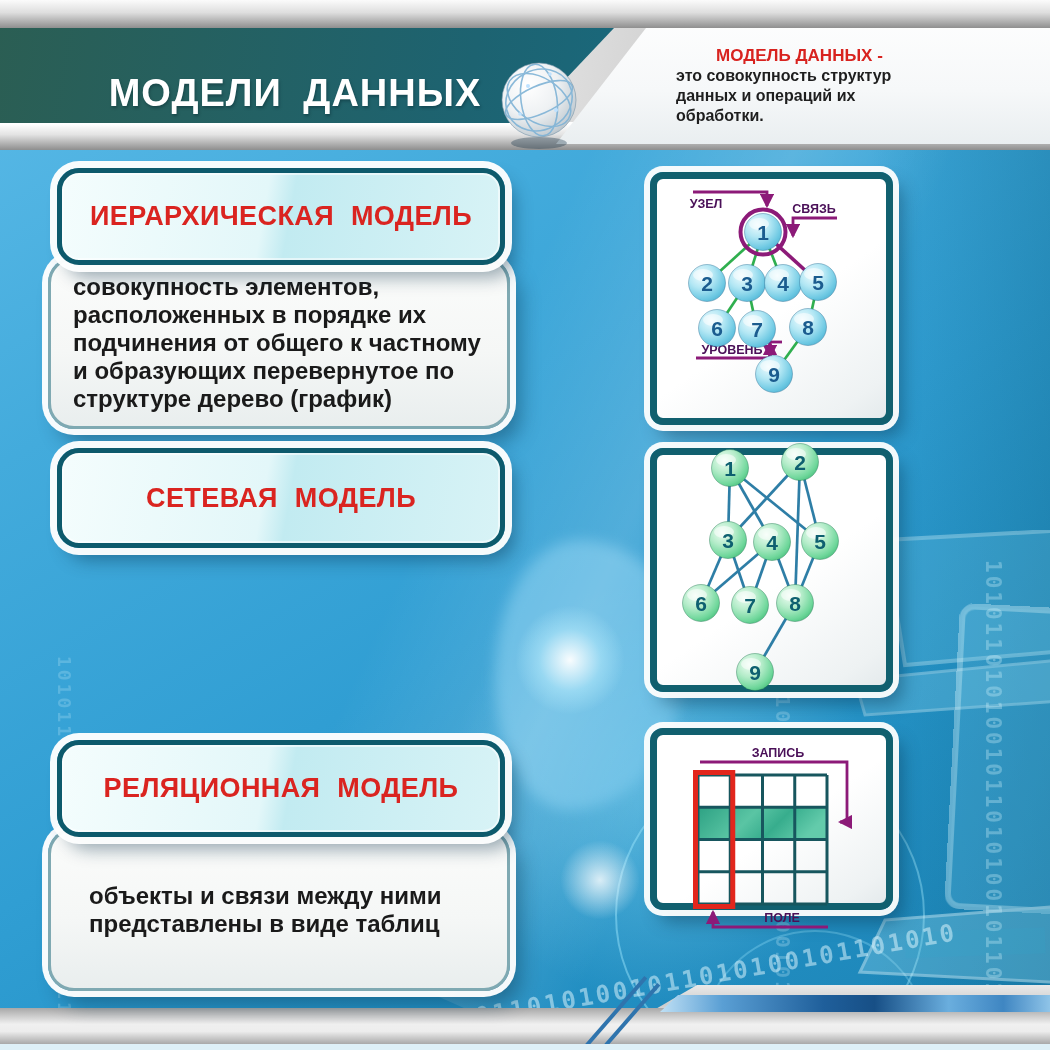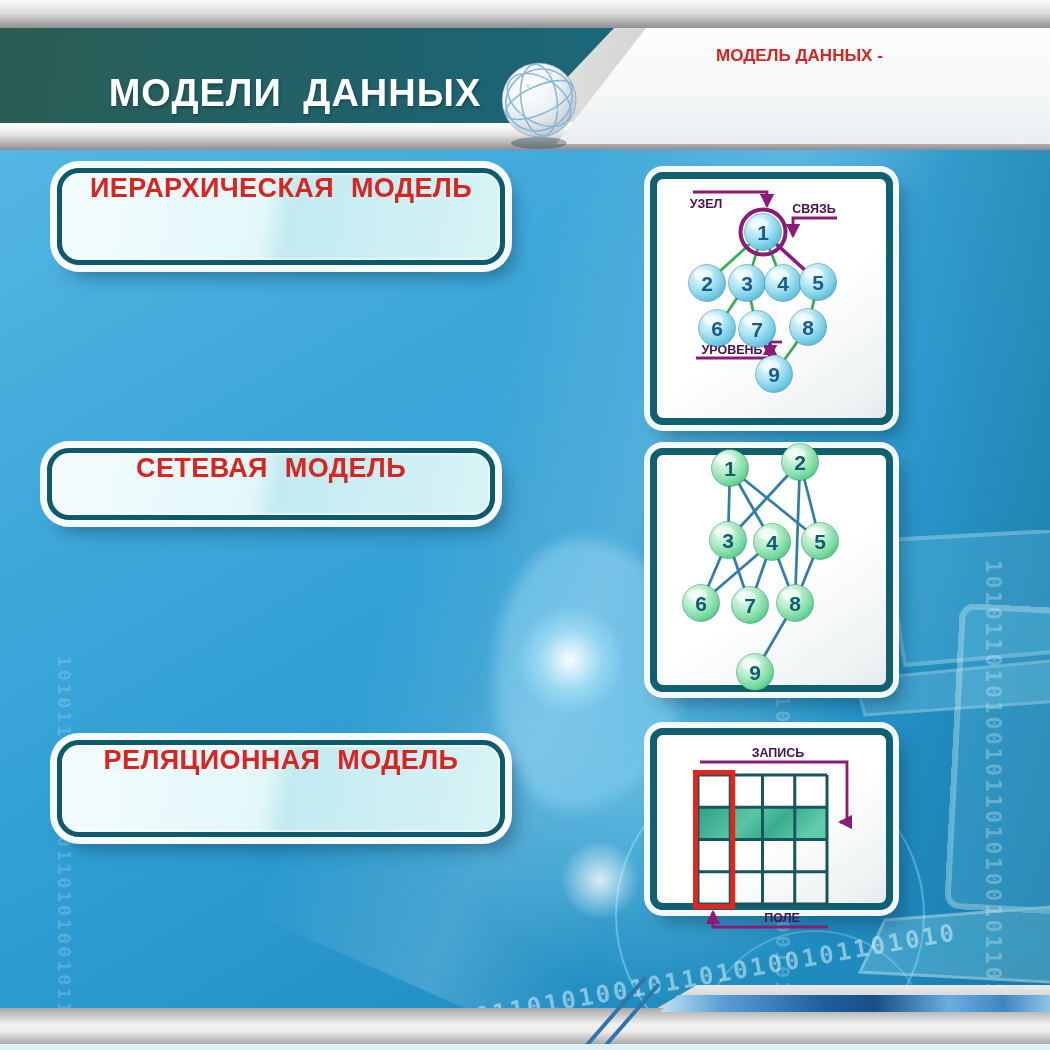--- a/index.html
+++ b/index.html
@@ -67,21 +67,21 @@
     clip-path:polygon(18px 0,390px 0,390px 17px,0 17px);
     background:linear-gradient(90deg,#bfe0f5 0%,#5a9fd4 16%,#1f5f9b 42%,#174f86 55%,#6aaede 74%,#3f86c2 88%,#8fc4e8 100%);}
   .diag-line{position:absolute;width:100px;height:4px;background:#2f74ad;transform:rotate(-49deg);}
   .diag-line.l1{left:563px;top:1013px;}
   .diag-line.l2{left:576px;top:1020px;}
   .footer-bottom{position:absolute;left:0;top:1044px;width:1050px;height:6px;background:#def0f7;}
   
   .title-card{position:absolute;border-radius:22px;border:5px solid #0d5a6c;
     background:linear-gradient(100deg,#f4fdfd 0%,#e3f7f9 46%,#c2ebf1 52%,#d8f3f6 100%);
     box-shadow:0 0 0 7px rgba(253,254,254,.97),9px 12px 18px rgba(4,42,66,.42),inset 0 0 0 2px rgba(255,255,255,.55);
-    display:flex;justify-content:center;z-index:4;}
+    display:flex;align-items:center;justify-content:center;z-index:4;}
   .title-card .section-title{color:#da2420;font-size:27px;font-weight:bold;word-spacing:9px;letter-spacing:.4px;text-align:center;}
   .desc-card{position:absolute;border-radius:26px;border:3px solid #7fa9b2;
     background:linear-gradient(180deg,#fbfcfb 0%,#f5f7f6 55%,#e9eeee 100%);
     box-shadow:0 0 0 6px rgba(255,255,255,.96),10px 14px 20px rgba(4,42,66,.4);
     display:flex;align-items:center;z-index:3;}
   .desc-text{font-size:24px;font-weight:bold;color:#1a1a1a;line-height:28px;white-space:pre-line;padding:10px 14px 10px 22px;}
   .desc-card.pad-big .desc-text{padding-left:38px;}
   .diagram-card{position:absolute;border-radius:13px;border:7px solid #11606f;
     background:linear-gradient(145deg,#ffffff 55%,#eef2f3 90%,#e4eaec 100%);
     box-shadow:0 0 0 6px rgba(251,253,253,.96),9px 12px 18px rgba(4,42,66,.42);
@@ -159,40 +159,50 @@
 
   <div class="header">
     <div class="strip-top"></div>
     <div class="strip-mid"></div>
     <div class="strip-bottom"></div>
     <div class="banner"></div>
     <div class="header-white"></div>
     <div class="main-title">МОДЕЛИ ДАННЫХ</div>
     <div class="definition">
       <span class="def-term">МОДЕЛЬ ДАННЫХ -</span>
+      <div class="def-body">это совокупность структур
+данных и операций их
+обработки.</div>
     </div>
     <svg class="ghost globe" viewBox="0 0 82 92">
       <ellipse cx="41" cy="85" rx="28" ry="6" fill="rgba(20,50,70,.35)"></ellipse>
       <circle cx="41" cy="42" r="37" fill="url(#gradGlobe)"></circle>
       <g fill="none" stroke="#7fb3d6" stroke-width="1.6" opacity="0.9">
         <ellipse cx="41" cy="42" rx="36" ry="14" transform="rotate(-24 41 42)"></ellipse>
         <ellipse cx="41" cy="42" rx="35" ry="22" transform="rotate(33 41 42)"></ellipse>
         <ellipse cx="41" cy="42" rx="18" ry="36" transform="rotate(-8 41 42)"></ellipse>
         <ellipse cx="41" cy="42" rx="30" ry="34" transform="rotate(62 41 42)"></ellipse>
       </g>
       <circle cx="41" cy="42" r="37" fill="none" stroke="rgba(120,150,170,.6)" stroke-width="1"></circle>
       <circle cx="30" cy="28" r="2" fill="#bfe2ff"></circle>
         <circle cx="58" cy="52" r="2" fill="#bfe2ff"></circle>
       <circle cx="22" cy="56" r="1.8" fill="#bfe2ff"></circle>
         <circle cx="52" cy="16" r="1.8" fill="#bfe2ff"></circle>
     </svg>
   </div>
 
   <section class="title-card" style="left:57px;top:168px;width:448px;height:97px">
     <span class="section-title">ИЕРАРХИЧЕСКАЯ МОДЕЛЬ</span>
+  </section>
+  <section class="desc-card" style="left:48px;top:257px;width:462px;height:172px">
+    <div class="desc-text">совокупность элементов,
+расположенных в порядке их
+подчинения от общего к частному
+и образующих перевернутое по
+структуре дерево (график)</div>
   </section>
   <div class="diagram-card" style="left:650px;top:172px;width:243px;height:253px">
     <svg id="svg-hier" width="243" height="253" viewBox="0 0 243 253">
         <line x1="113" y1="60" x2="57" y2="111" stroke="#2faf4e" stroke-width="2.7"></line>
         <line x1="113" y1="60" x2="97" y2="111" stroke="#2faf4e" stroke-width="2.7"></line>
         <line x1="113" y1="60" x2="133" y2="111" stroke="#2faf4e" stroke-width="2.7"></line>
         <line x1="113" y1="60" x2="168" y2="110" stroke="#8c1a78" stroke-width="3.6"></line>
         <line x1="97" y1="111" x2="67" y2="156" stroke="#2faf4e" stroke-width="2.7"></line>
         <line x1="97" y1="111" x2="107" y2="157" stroke="#2faf4e" stroke-width="2.7"></line>
         <line x1="168" y1="110" x2="158" y2="155" stroke="#2faf4e" stroke-width="2.7"></line>
@@ -229,21 +239,21 @@
         <text x="107" y="164.5" text-anchor="middle" font-size="21" font-weight="bold" fill="#1b5c8f" font-family="Liberation Sans, sans-serif">7</text>
         <circle cx="158" cy="155" r="18.5" fill="url(#gradBlue)" stroke="rgba(30,100,140,.4)" stroke-width="1"></circle>
         <ellipse cx="154" cy="147" rx="10" ry="6" fill="rgba(255,255,255,.55)"></ellipse>
         <text x="158" y="162.5" text-anchor="middle" font-size="21" font-weight="bold" fill="#1b5c8f" font-family="Liberation Sans, sans-serif">8</text>
         <circle cx="124" cy="202" r="18.5" fill="url(#gradBlue)" stroke="rgba(30,100,140,.4)" stroke-width="1"></circle>
         <ellipse cx="120" cy="194" rx="10" ry="6" fill="rgba(255,255,255,.55)"></ellipse>
         <text x="124" y="209.5" text-anchor="middle" font-size="21" font-weight="bold" fill="#1b5c8f" font-family="Liberation Sans, sans-serif">9</text>
       </svg>
   </div>
 
-  <section class="title-card" style="left:47px;top:448px;width:448px;height:72px">
+  <section class="title-card" style="left:57px;top:448px;width:448px;height:100px">
     <span class="section-title">СЕТЕВАЯ МОДЕЛЬ</span>
   </section>
   <div class="diagram-card" style="left:650px;top:448px;width:243px;height:244px">
     <svg id="svg-net" width="243" height="244" viewBox="0 0 243 244">
         <line x1="80" y1="20" x2="78" y2="92" stroke="#2e7ea6" stroke-width="2.7"></line>
         <line x1="80" y1="20" x2="122" y2="94" stroke="#2e7ea6" stroke-width="2.7"></line>
         <line x1="80" y1="20" x2="170" y2="93" stroke="#2e7ea6" stroke-width="2.7"></line>
         <line x1="150" y1="14" x2="78" y2="92" stroke="#2e7ea6" stroke-width="2.7"></line>
         <line x1="150" y1="14" x2="170" y2="93" stroke="#2e7ea6" stroke-width="2.7"></line>
         <line x1="150" y1="14" x2="145" y2="155" stroke="#2e7ea6" stroke-width="2.7"></line>
@@ -280,20 +290,24 @@
         <text x="145" y="162.5" text-anchor="middle" font-size="21" font-weight="bold" fill="#0e6070" font-family="Liberation Sans, sans-serif">8</text>
         <circle cx="105" cy="224" r="18.5" fill="url(#gradGreen)" stroke="rgba(20,110,70,.4)" stroke-width="1"></circle>
         <ellipse cx="101" cy="216" rx="10" ry="6" fill="rgba(255,255,255,.55)"></ellipse>
         <text x="105" y="231.5" text-anchor="middle" font-size="21" font-weight="bold" fill="#0e6070" font-family="Liberation Sans, sans-serif">9</text>
       </svg>
   </div>
 
   <section class="title-card" style="left:57px;top:740px;width:448px;height:97px">
     <span class="section-title">РЕЛЯЦИОННАЯ МОДЕЛЬ</span>
   </section>
+  <section class="desc-card pad-big" style="left:48px;top:828px;width:462px;height:163px">
+    <div class="desc-text">объекты и связи между ними
+представлены в виде таблиц</div>
+  </section>
   <div class="diagram-card" style="left:650px;top:728px;width:243px;height:182px">
     <svg id="svg-rel" width="243" height="234" viewBox="0 0 243 234">
         <rect x="48" y="79.25" width="129" height="32.25" fill="url(#gradRow)"></rect>
         <line x1="48" y1="47" x2="48" y2="176" stroke="#17565e" stroke-width="3"></line>
         <line x1="80.25" y1="47" x2="80.25" y2="176" stroke="#17565e" stroke-width="3"></line>
         <line x1="112.5" y1="47" x2="112.5" y2="176" stroke="#17565e" stroke-width="3"></line>
         <line x1="144.75" y1="47" x2="144.75" y2="176" stroke="#17565e" stroke-width="3"></line>
         <line x1="177" y1="47" x2="177" y2="176" stroke="#17565e" stroke-width="3"></line>
         <line x1="48" y1="47" x2="177" y2="47" stroke="#17565e" stroke-width="3"></line>
         <line x1="48" y1="79.25" x2="177" y2="79.25" stroke="#17565e" stroke-width="3"></line>

